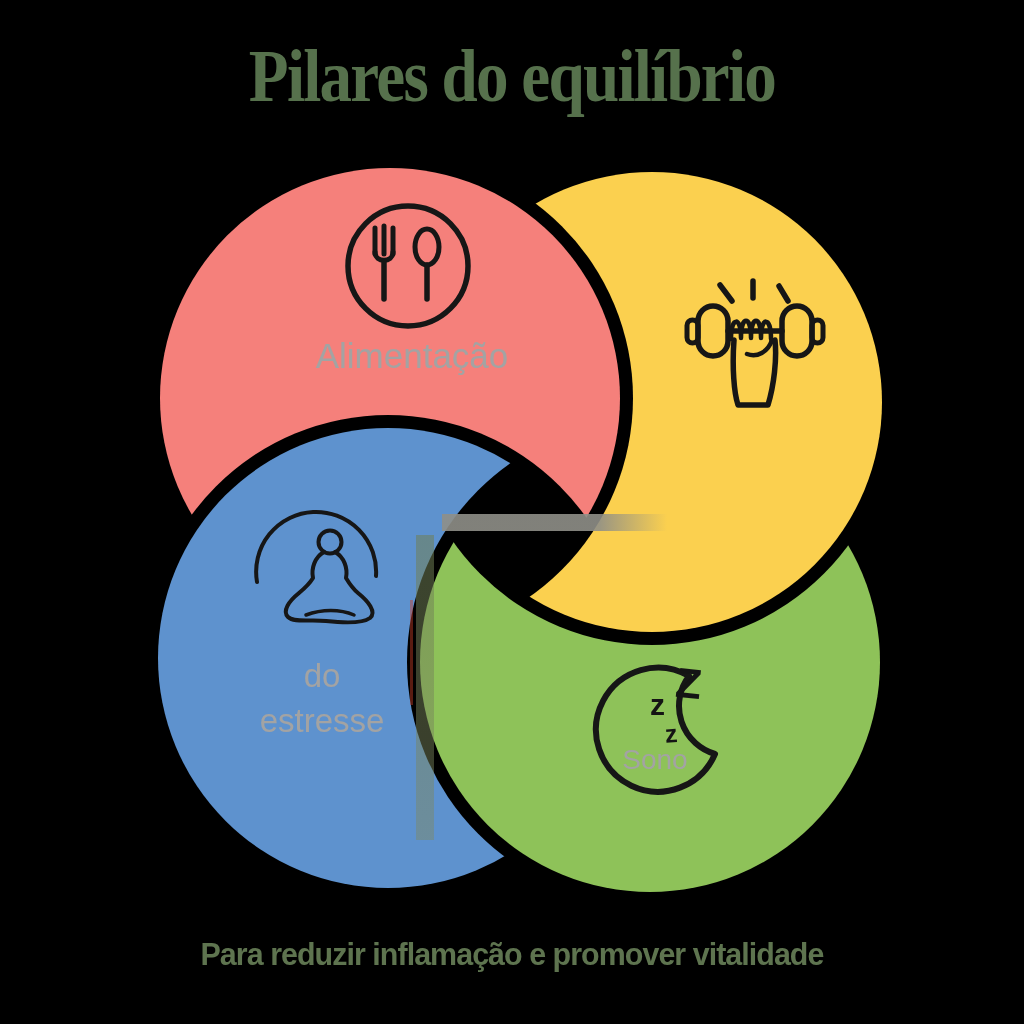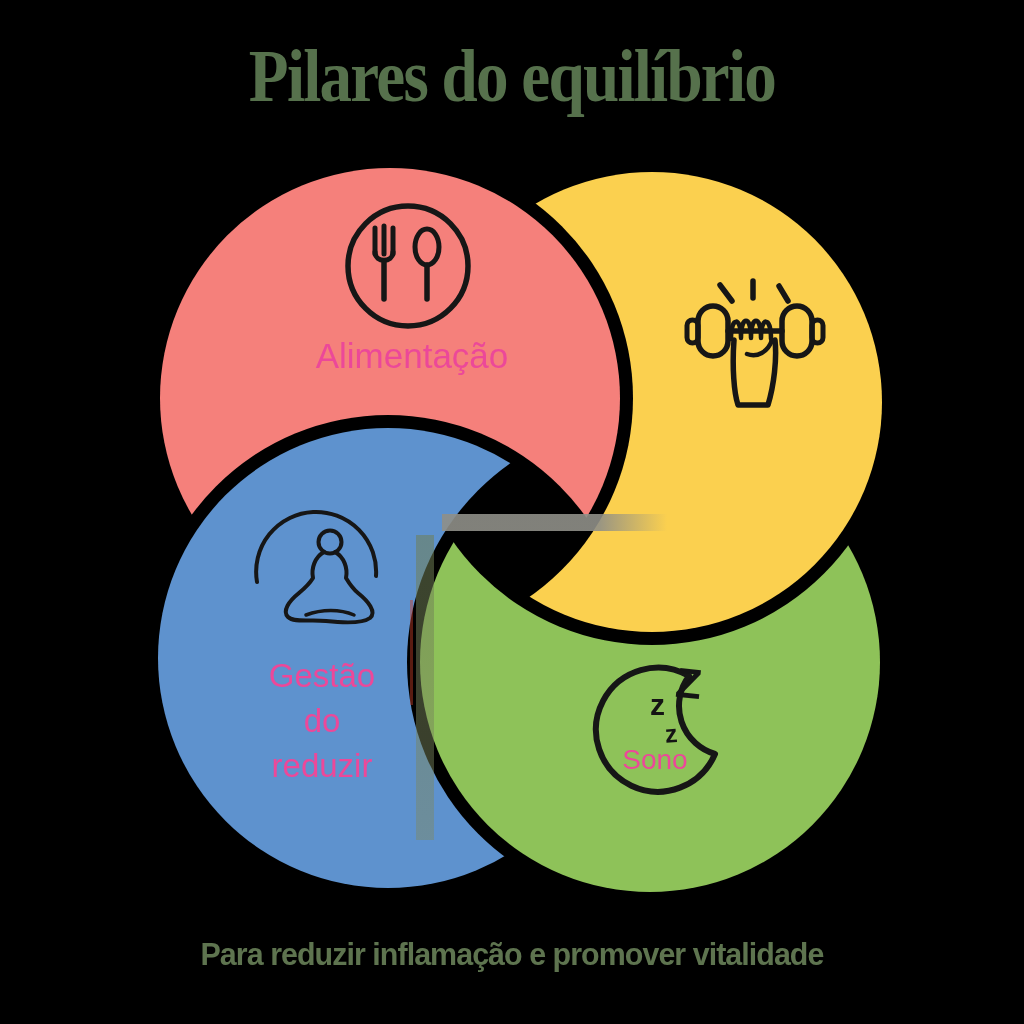--- a/index.html
+++ b/index.html
@@ -14,21 +14,21 @@
   }
   .caption{
     position:absolute;top:936px;left:0;width:1024px;
     text-align:center;font-family:"Liberation Sans",sans-serif;font-weight:700;
     font-size:32px;color:#5e744f;letter-spacing:-1px;
     transform:scaleX(0.95);transform-origin:512px 50%;
     white-space:nowrap;
   }
   svg.pinwheel{position:absolute;left:0;top:0;}
   .label{
-    position:absolute;text-align:center;color:#ec4899;
+    position:absolute;text-align:center;color:#a3a3a3;
     font-family:"Liberation Sans",sans-serif;font-weight:400;
   }
   .label-alimentacao{left:212px;top:336px;width:400px;font-size:35px;}
   .label-movimento{left:557px;top:420px;width:400px;font-size:35px;}
   .label-gestao{left:172px;top:653px;width:300px;font-size:33px;line-height:45px;}
   .label-sono{left:455px;top:744px;width:400px;font-size:28px;}
   .artifact{position:absolute;pointer-events:none;}
   .artifact-hbar{
     left:442px;top:514px;width:225px;height:17px;
     background:linear-gradient(90deg,#8f8f88 0%,#8f8f88 70%,rgba(143,143,136,0) 100%);
@@ -112,22 +112,21 @@
   </svg>
 
   <div class="artifact artifact-hbar"></div>
   <div class="artifact artifact-vsmear"></div>
   <div class="artifact artifact-vline"></div>
 
   <div class="label label-alimentacao">Alimentação</div>
 
 
   <div class="label label-gestao">
-    <div>Gestão</div>
     <div>do</div>
-    <div>reduzir</div>
+    <div>estresse</div>
   </div>
 
   <div class="label label-sono">Sono</div>
 
   <div class="caption">Para reduzir inflamação e promover vitalidade</div>
 
 </div>
 
 </body></html>

